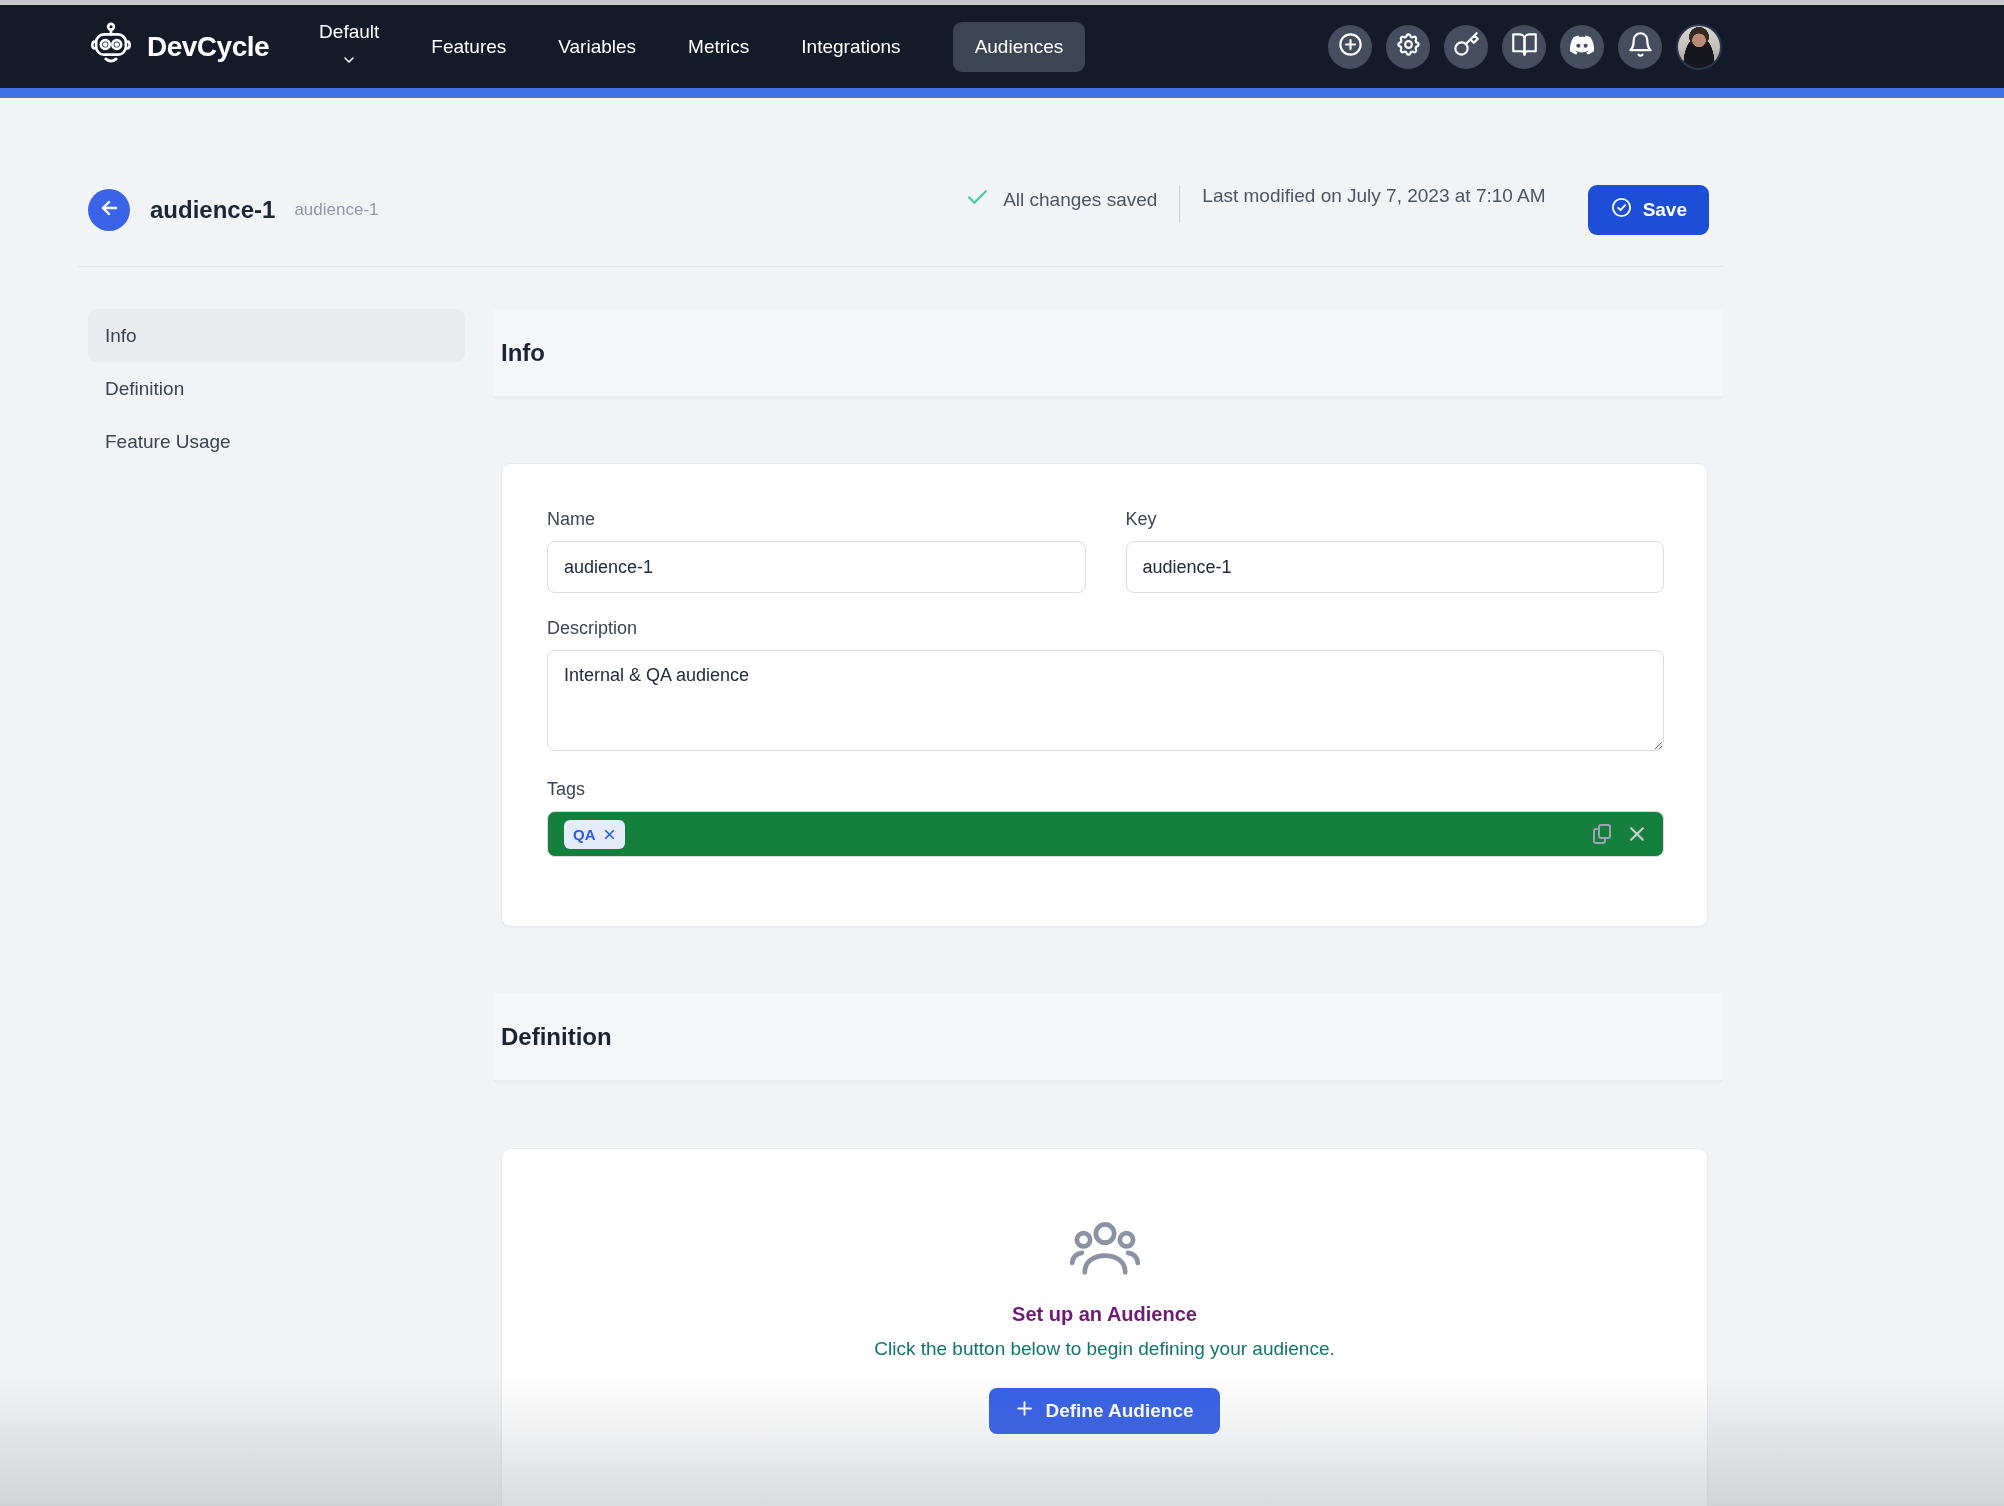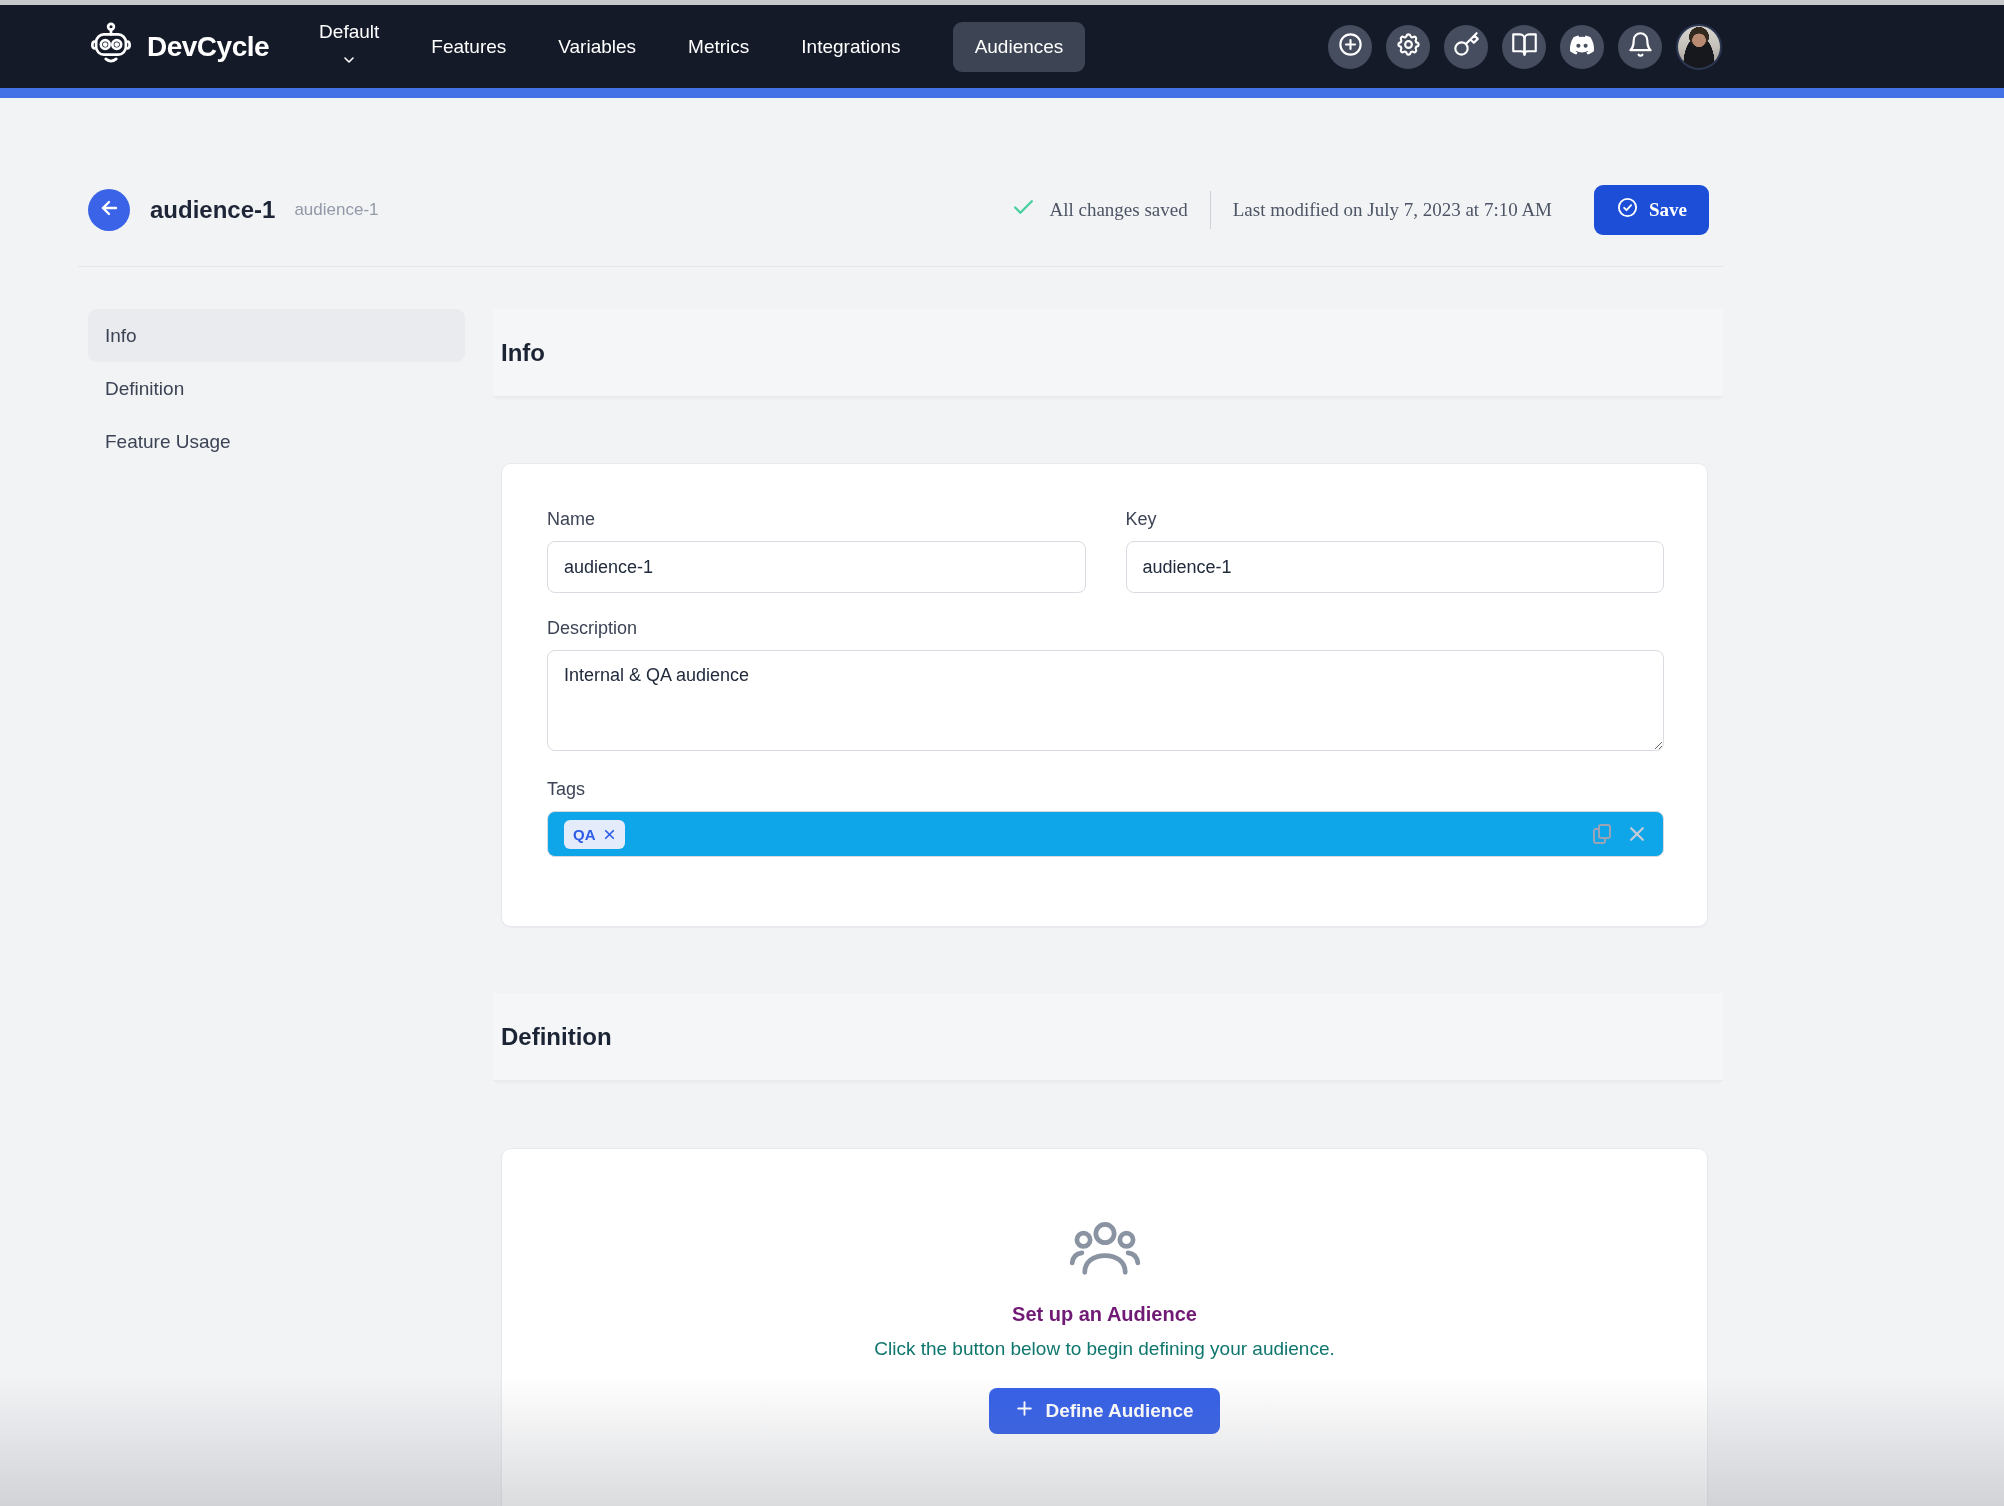--- a/index.html
+++ b/index.html
@@ -49,21 +49,21 @@
   .page-header {
     height:169px; padding-top:55px; display:flex; align-items:center;
     border-bottom:1px solid #e4e6ea;
   }
   .back-btn {
     width:42px; height:42px; border-radius:50%; background:#3a63e8; margin-left:10px;
     display:flex; align-items:center; justify-content:center; cursor:pointer; flex:none;
   }
   .page-title { font-size:24px; font-weight:700; color:#1d2536; margin-left:20px; }
   .page-subtitle { font-size:17px; color:#9299a8; margin-left:19px; }
-  .header-right { margin-left:auto; display:flex; align-items:center;font-family:Liberation Serif, serif; }
+  .header-right { margin-left:auto; display:flex; align-items:flex-start; }
   .saved-status { display:flex; align-items:center; gap:13px; font-size:19px; color:#4d5565; }
   .header-divider { width:1px; height:38px; background:#ccd0d8; margin:0 22px; }
   .last-modified { font-size:19px; color:#4d5565; }
   .save-btn {
     margin-left:42px; margin-right:14px; height:50px; padding:0 22px;
     background:#1d4ed8; border:none; border-radius:9px; color:#fff;
     font-size:19px; font-weight:600; font-family:inherit;
     display:flex; align-items:center; gap:10px; cursor:pointer;
   }
 
@@ -98,21 +98,21 @@
     padding:0 16px; font-size:18px; color:#212b3c; font-family:inherit; background:#fff; outline:none;
   }
   .desc-block { margin-top:25px; }
   .desc-textarea {
     width:100%; height:101px; border:1px solid #d8dbe1; border-radius:8px;
     padding:14px 16px; font-size:18px; color:#212b3c; font-family:inherit; background:#fff;
     resize:both; outline:none;
   }
   .tags-block { margin-top:24px; }
   .tags-box {
-    height:46px; border:1px solid #d8dbe1; border-radius:8px; background:#0ea5e9;
+    height:46px; border:1px solid #d8dbe1; border-radius:8px; background:#15803d;
     display:flex; align-items:center; padding:0 16px;
   }
   .tag-chip {
     background:#e4ecfc; color:#2c5be8; font-size:15px; font-weight:600;
     border-radius:6px; padding:6px 9px; display:flex; align-items:center; gap:7px;
   }
   .tag-chip svg { cursor:pointer; }
   .tags-actions { margin-left:auto; display:flex; align-items:center; gap:13px; }
 
   

